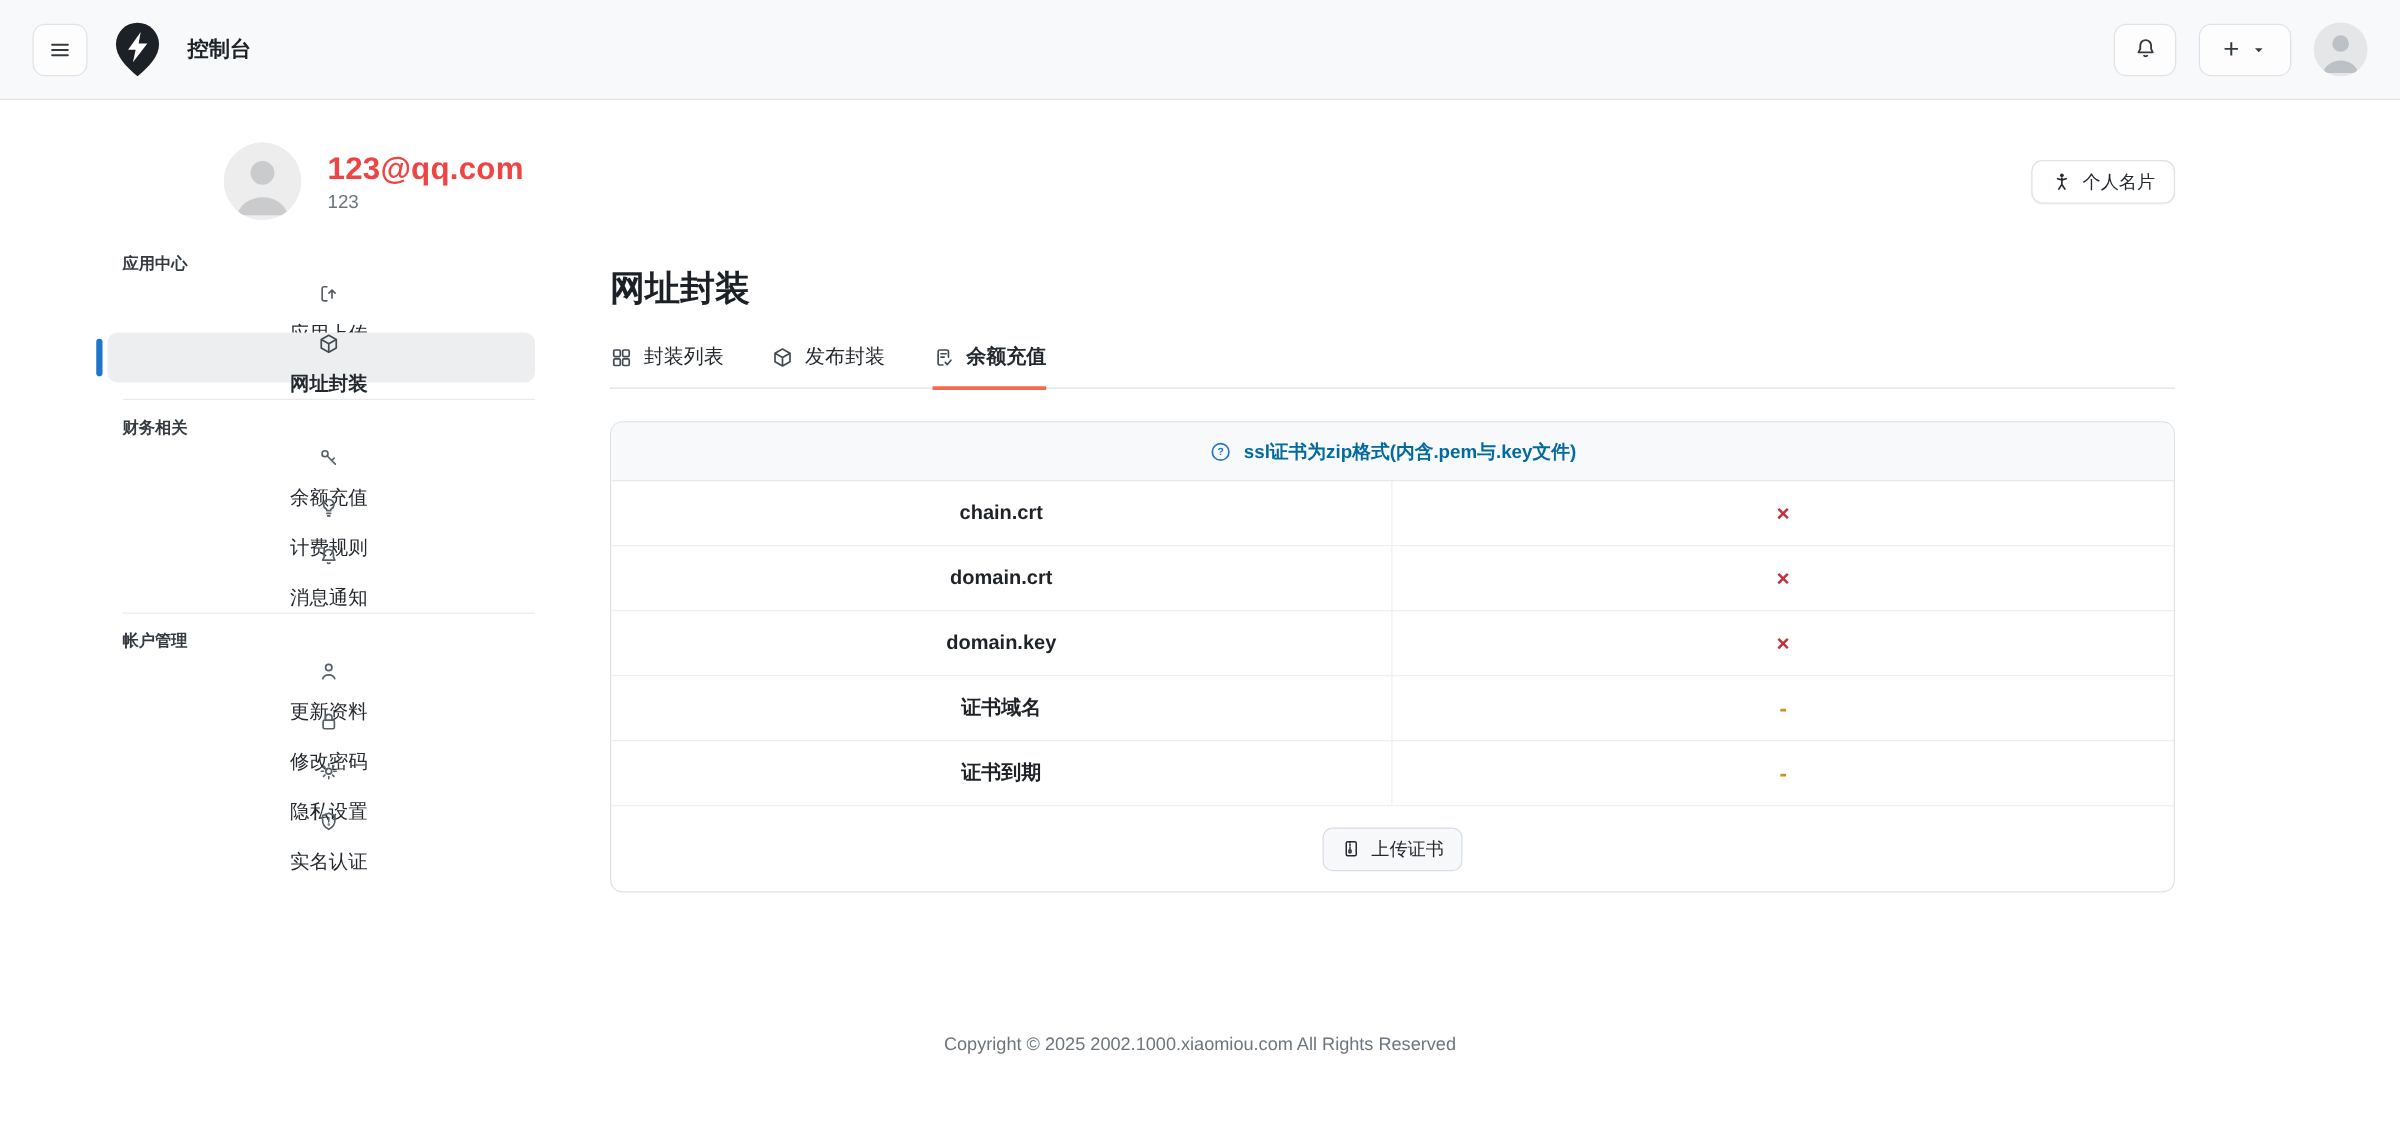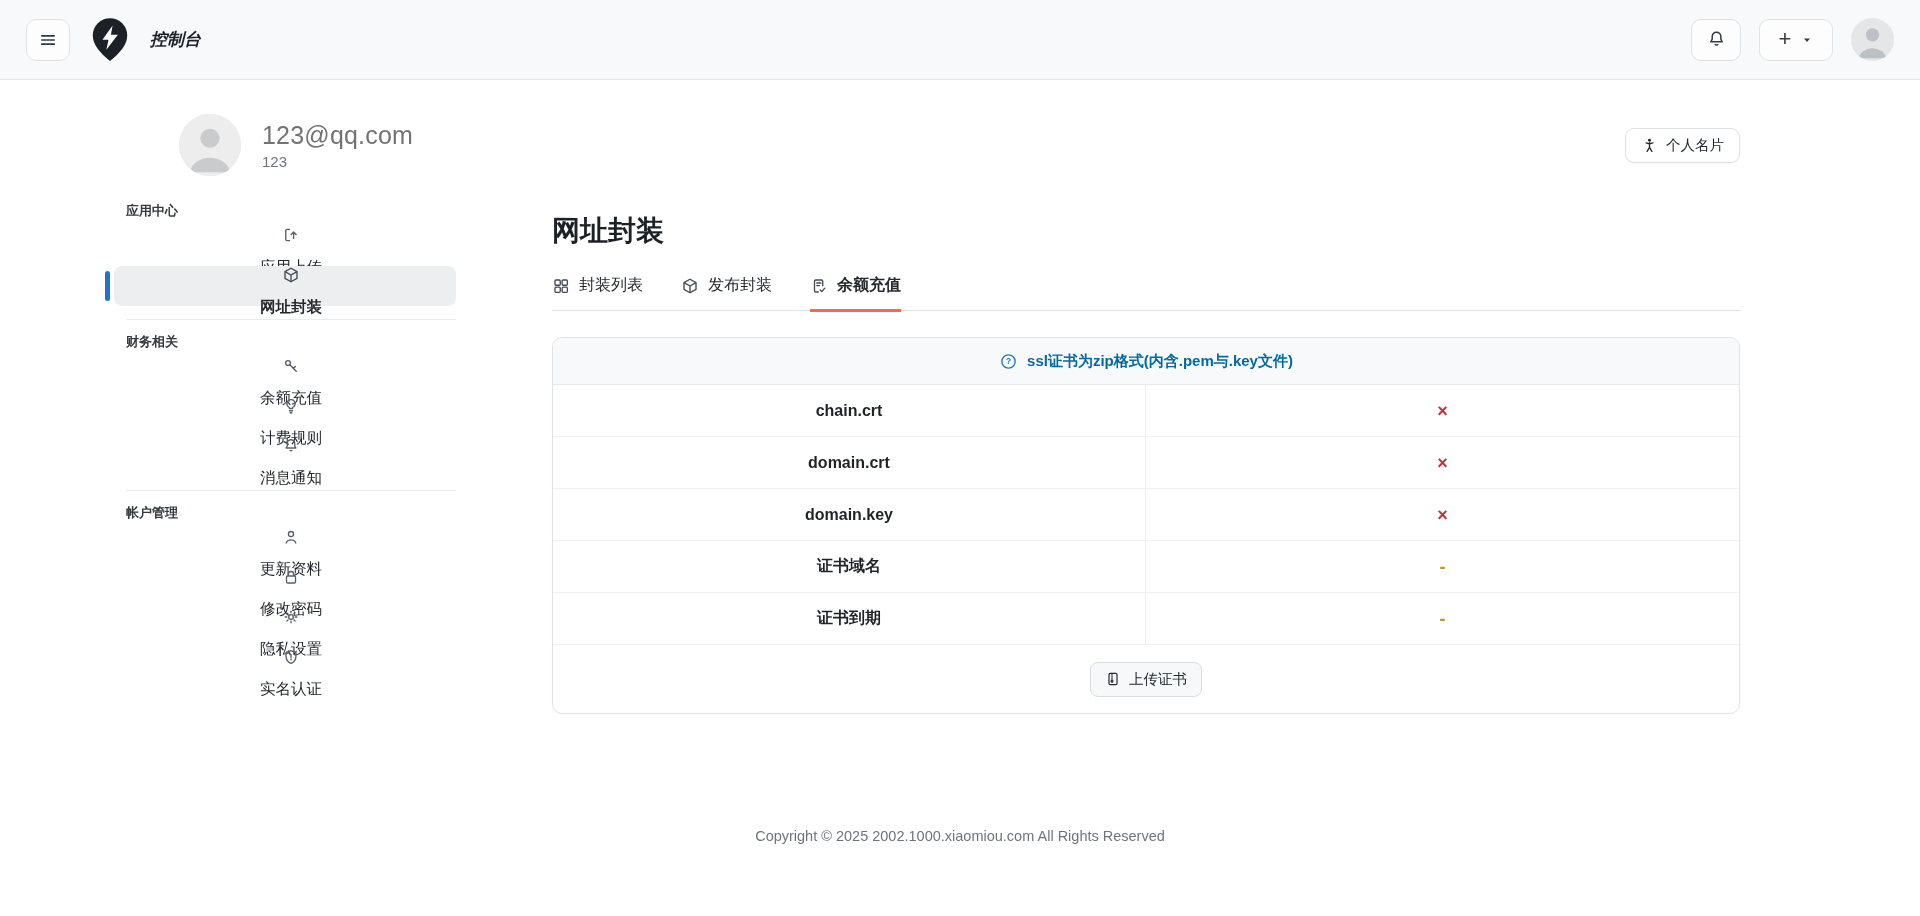--- a/index.html
+++ b/index.html
@@ -6,40 +6,40 @@
   html,body { width:1920px; height:916px; background:#ffffff; overflow:hidden;
     font-family:"Liberation Sans","DejaVu Sans",sans-serif; color:#1f2328; }
 
   
   .navbar { height:80px; background:#f8f9fa; border-bottom:1px solid #e4e7ea;
     display:flex; align-items:center; padding:0 26px; gap:18px; }
   .icon-btn { height:42px; border:1px solid #dfe3e8; border-radius:10px; background:#fdfdfe;
     display:flex; align-items:center; justify-content:center; cursor:pointer; }
   .hamburger-btn { width:44px; }
   .logo-pin { width:44px; height:46px; display:flex; align-items:center; }
-  .navbar-title { font-size:17px; font-weight:700; color:#1c2128;font-style:italic; }
+  .navbar-title { font-size:17px; font-weight:700; color:#1c2128; }
   .nav-spacer { flex:1; }
   .bell-btn { width:50px; }
   .new-btn { width:74px; gap:10px; }
   .new-plus { font-size:22px; font-weight:400; color:#343a40; line-height:1; margin-top:-2px; }
   .avatar { border-radius:50%; overflow:hidden; background:#e7e9eb; flex:0 0 auto; }
   .avatar-sm { width:43px; height:43px; cursor:pointer; }
 
   
   .profile-bar { display:flex; align-items:center; padding:34px 180px 0 179px; }
   .avatar-lg { width:62px; height:62px; }
   .profile-info { margin-left:21px; }
-  .profile-email { font-size:25px; font-weight:400; color:#737373; letter-spacing:.2px; }
+  .profile-email { font-size:25px; font-weight:700; color:#ef4444; letter-spacing:.2px; }
   .profile-name { font-size:15px; color:#6c757d; margin-top:3px; }
   .card-btn { margin-left:auto; display:flex; align-items:center; gap:8px; background:#fff;
     border:1px solid #dee2e6; border-radius:9px; padding:7px 15px; font-size:14.5px;
     color:#24292f; cursor:pointer; box-shadow:0 1px 2px rgba(0,0,0,.03); }
 
   
-  .layout { display:flex; padding:24px 180px 0 106px; align-items:flex-start;gap:36px; }
+  .layout { display:flex; padding:24px 180px 0 78px; align-items:flex-start; }
 
   
   .sidebar { width:350px; flex:0 0 auto; padding-top:2px; }
   .side-section-header { margin:0 0 6px 20px; font-size:13px; font-weight:700; color:#343a40; }
   .side-item { position:relative; height:40px; margin-left:8px; border-radius:8px;
     display:flex; align-items:center; gap:13px; padding-left:12px; font-size:15.5px;
     color:#24292f; cursor:pointer;flex-direction:column; }
   .side-item .ic { display:flex; color:#57606a; }
   .side-item.active { background:#eceef0; font-weight:700; }
   .side-item.active .ic { color:#424a53; }

